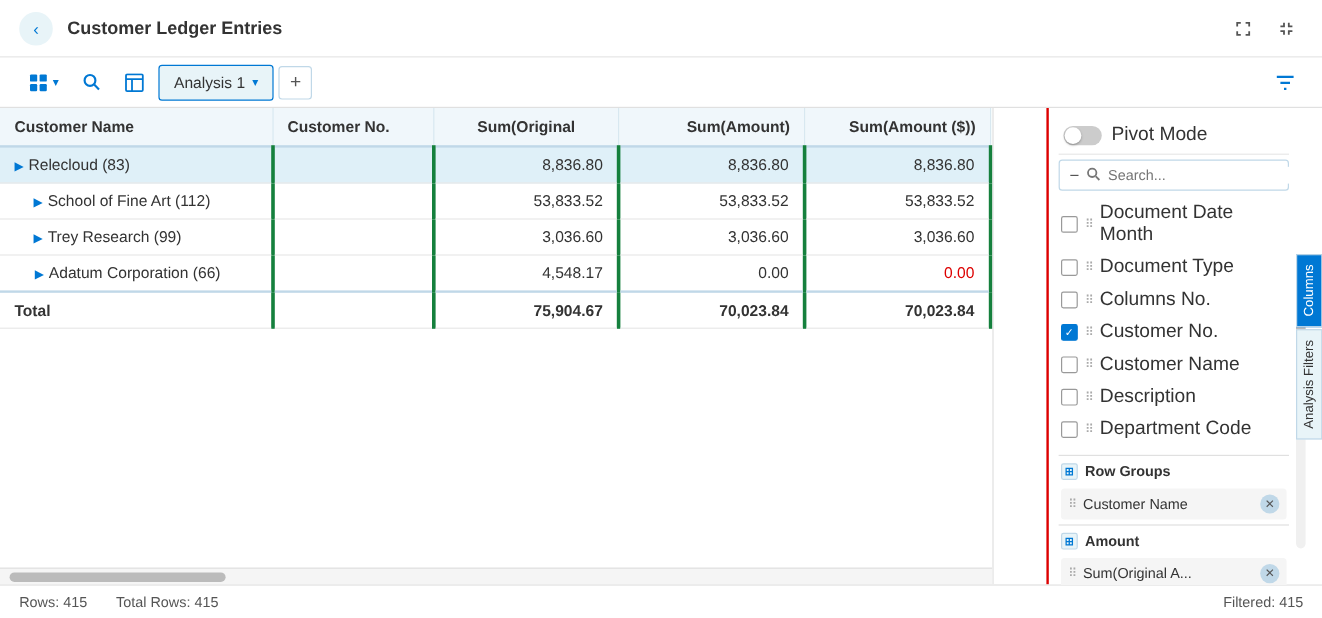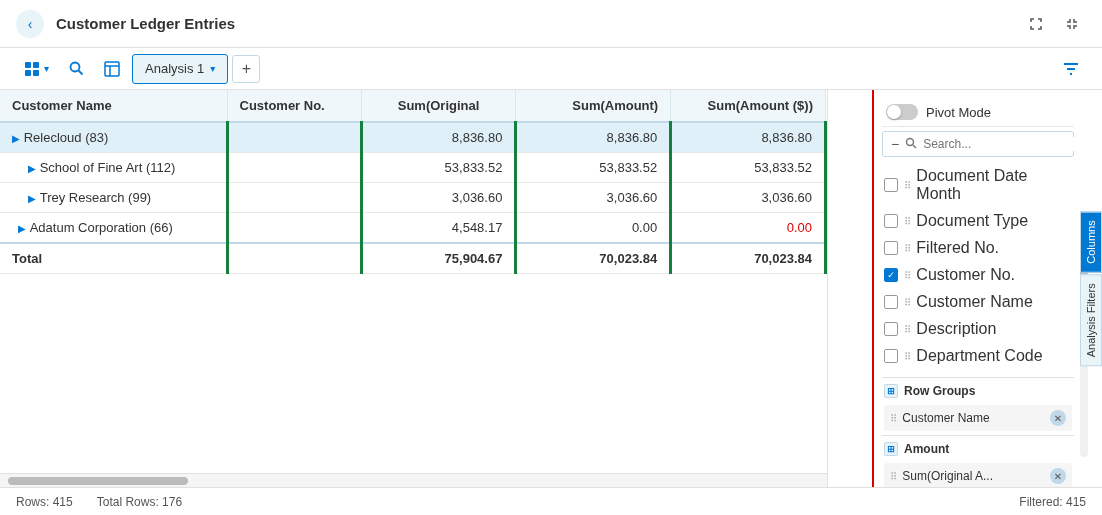--- a/index.html
+++ b/index.html
@@ -58,21 +58,21 @@
     .side-tab { writing-mode: vertical-rl; text-orientation: mixed; transform: rotate(180deg); padding: 8px 4px; background: #e8f4f8; border: 1px solid #c0d8e8; font-size: 11px; cursor: pointer; color: #333; white-space: nowrap; }
     .side-tab.active { background: #0078d4; color: #fff; }
 
     
     .panel-content { flex: 1; overflow-y: auto; overflow-x: hidden; padding: 8px; padding-right: 28px; }
 
     
     .pivot-row { display: flex; align-items: center; gap: 8px; padding: 6px 4px; border-bottom: 1px solid #e8e8e8; margin-bottom: 4px; }
     .toggle-switch { width: 32px; height: 16px; background: #ccc; border-radius: 8px; position: relative; cursor: pointer; }
     .toggle-switch .knob { width: 14px; height: 14px; background: #fff; border-radius: 50%; position: absolute; top: 1px; left: 1px; box-shadow: 0 1px 2px rgba(0,0,0,0.3); }
-    .pivot-label { font-size: 13px; color: #333; font-weight: 500; }
+    .pivot-label { font-size: 16px; color: #333; font-weight: 500; }
 
     
     .search-row { display: flex; align-items: center; border: 1px solid #c0d8e8; border-radius: 3px; padding: 4px 8px; margin-bottom: 6px; background: #fff; }
     .search-icon-s { color: #777; margin-right: 6px; font-size: 12px; }
     .search-input-s { border: none; outline: none; flex: 1; font-size: 12px; color: #4d7c0f; }
     .search-minus { color: #555; font-size: 14px; margin-right: 6px; cursor: pointer; }
 
     
     .col-list { display: flex; flex-direction: column; gap: 1px; margin-bottom: 8px; }
     .col-item { display: flex; align-items: center; padding: 4px 2px; gap: 6px; cursor: pointer; }
@@ -201,21 +201,21 @@
               <tr>
       <td style="padding-left:28px;">
         <span class="expand-icon">▶</span>Trey Research (99)
       </td>
       <td></td>
       <td class="num">3,036.60</td>
       <td class="num" style="text-align:right;">3,036.60</td>
       <td class="num">3,036.60</td>
     </tr>
               <tr>
-      <td style="padding-left:18px;">
+      <td style="padding-left:29px;">
         <span class="expand-icon">▶</span>Adatum Corporation (66)
       </td>
       <td></td>
       <td class="num">4,548.17</td>
       <td class="" style="text-align:right;">0.00</td>
       <td class="red-val">0.00</td>
     </tr>
               <tr class="total-row">
     <td>Total</td>
     <td></td>
@@ -259,21 +259,21 @@
       <span class="col-name">Document Date Month</span>
     </div>
             <div class="col-item">
       <div class="col-checkbox "></div>
       <span class="drag-dots">⠿</span>
       <span class="col-name">Document Type</span>
     </div>
             <div class="col-item">
       <div class="col-checkbox "></div>
       <span class="drag-dots">⠿</span>
-      <span class="col-name">Filtered No.</span>
+      <span class="col-name">Columns No.</span>
     </div>
             <div class="col-item">
       <div class="col-checkbox checked">✓</div>
       <span class="drag-dots">⠿</span>
       <span class="col-name">Customer No.</span>
     </div>
             <div class="col-item">
       <div class="col-checkbox "></div>
       <span class="drag-dots">⠿</span>
       <span class="col-name">Customer Name</span>
@@ -330,17 +330,17 @@
 
       <div class="vscrollbar">
         <div class="vscroll-thumb-r"></div>
       </div>
     </div>
 
   </div>
 
   <div class="status-bar">
     <span class="status-item">Rows: 415</span>
-    <span class="status-item">Total Rows: 176</span>
+    <span class="status-item">Total Rows: 415</span>
     <span class="status-right">Filtered: 415</span>
   </div>
 
 </div>
 
 </body></html>

